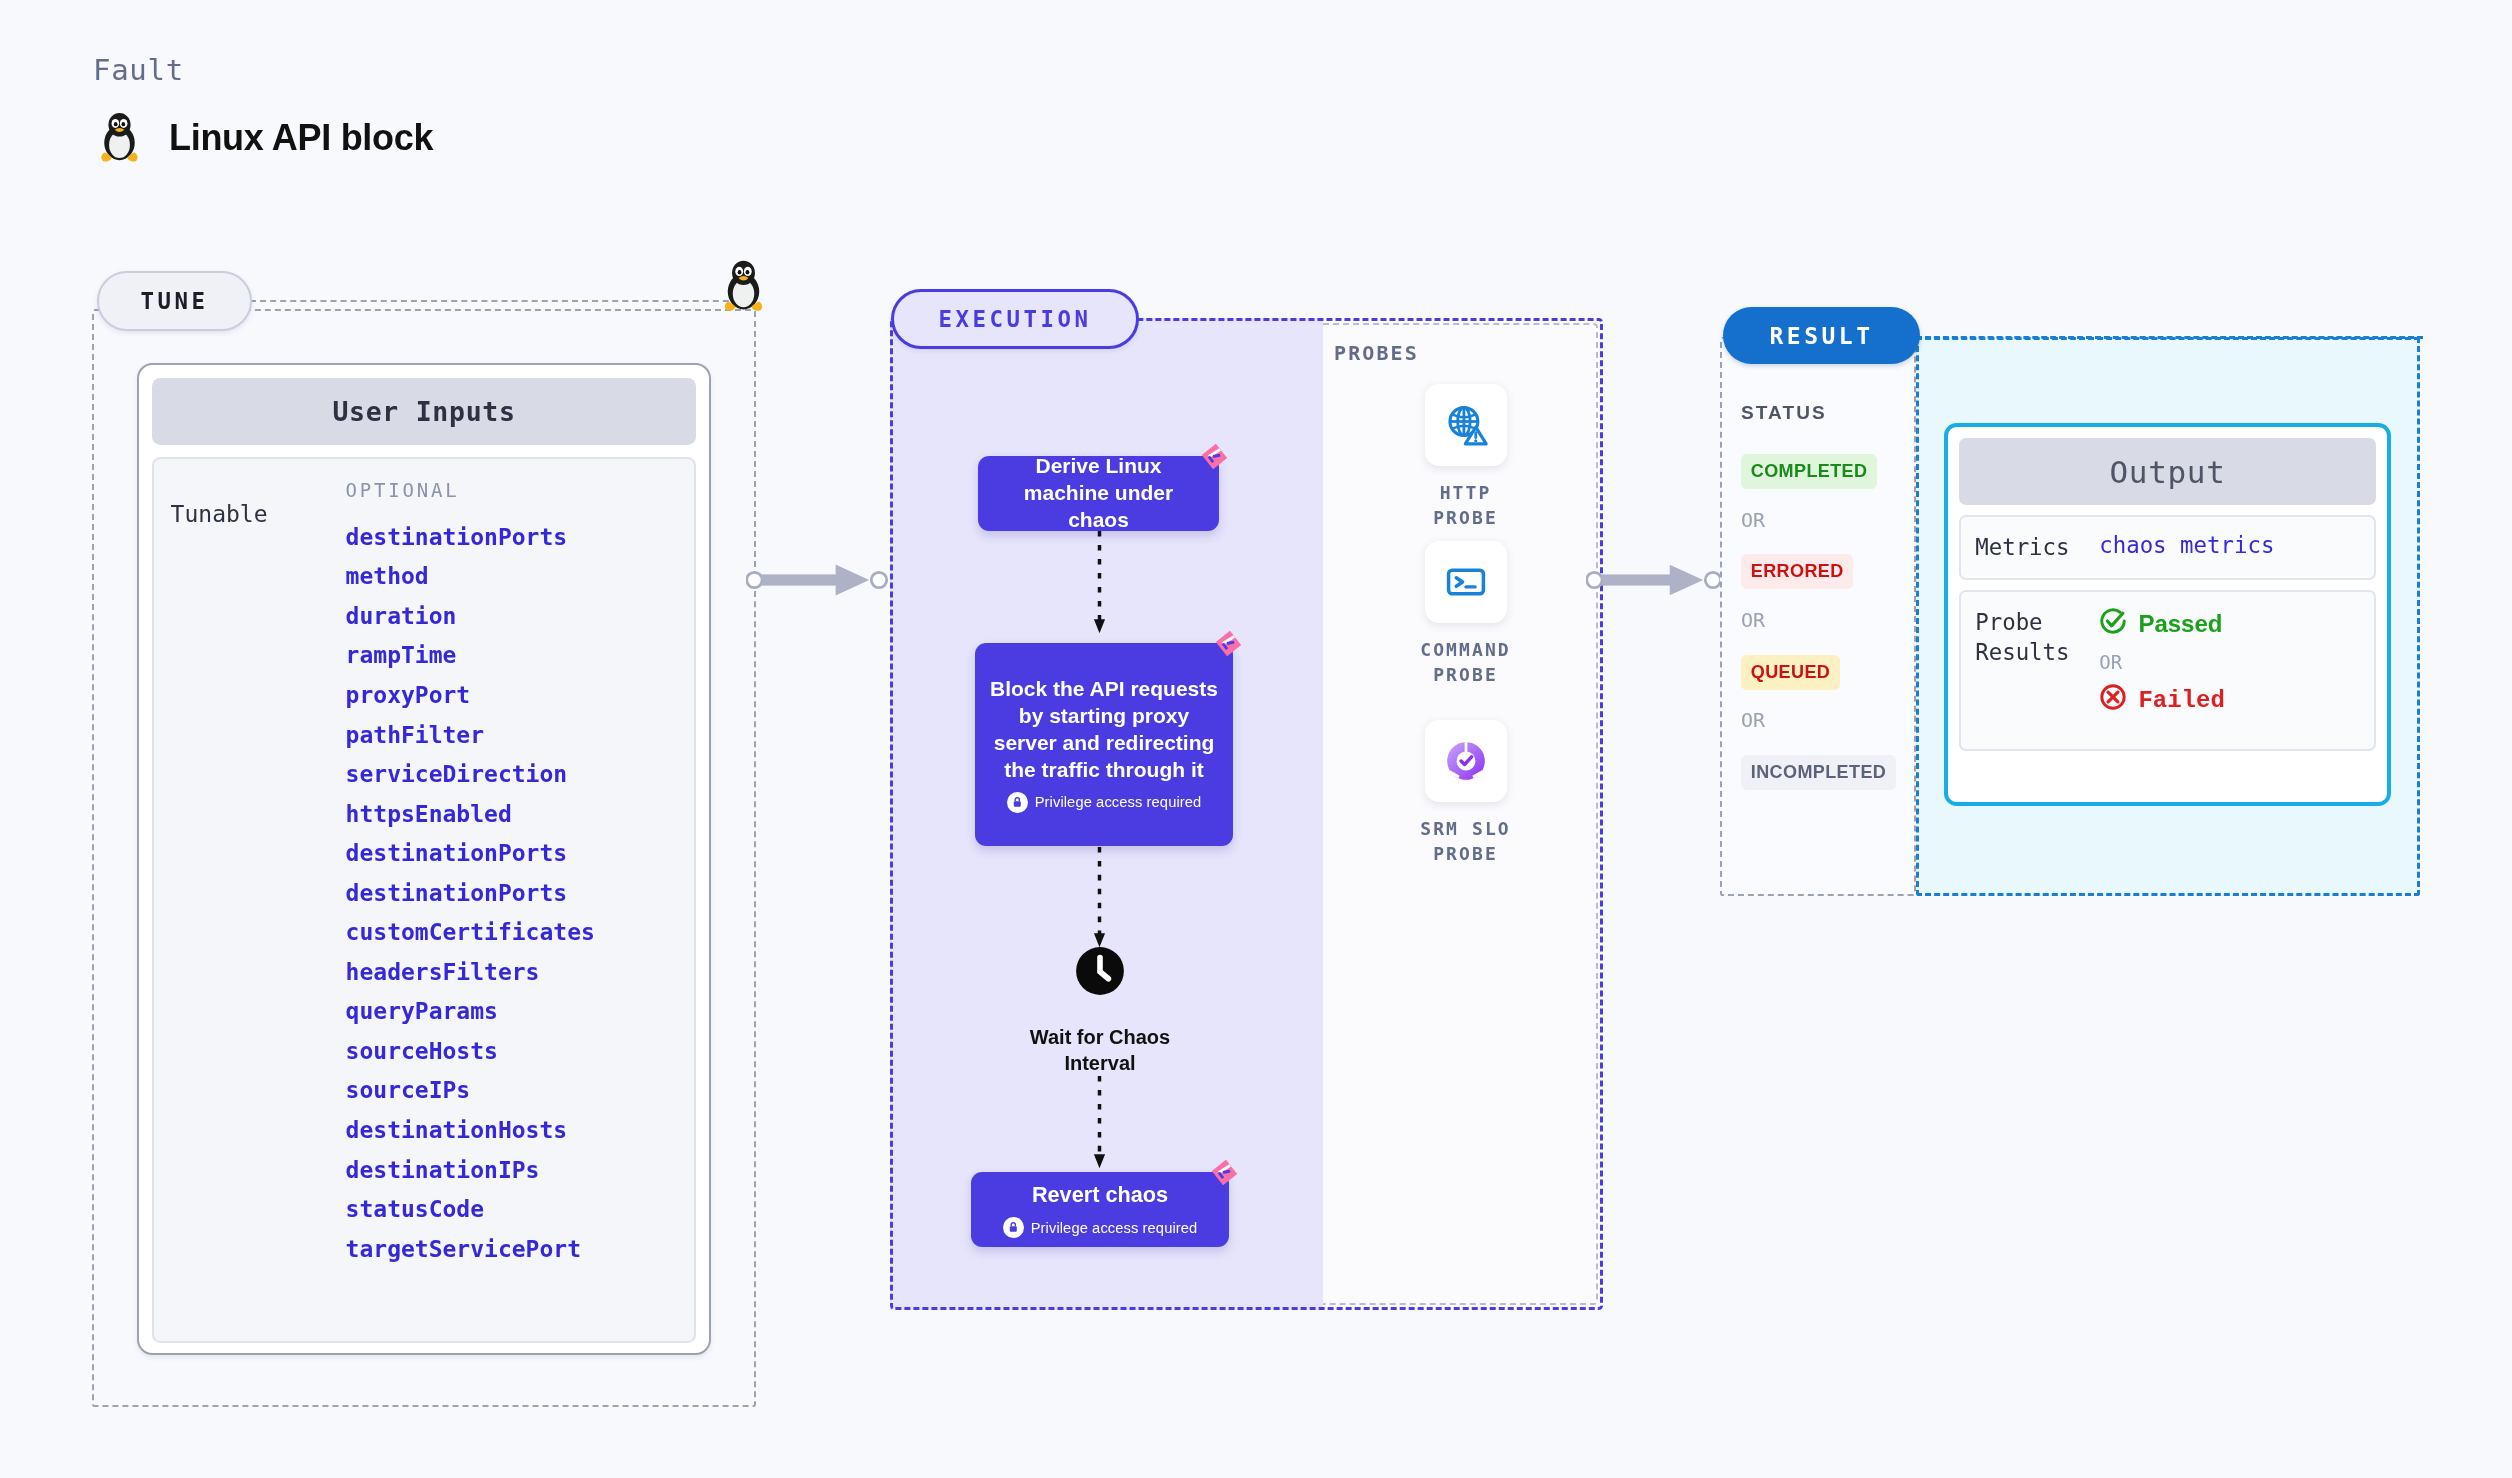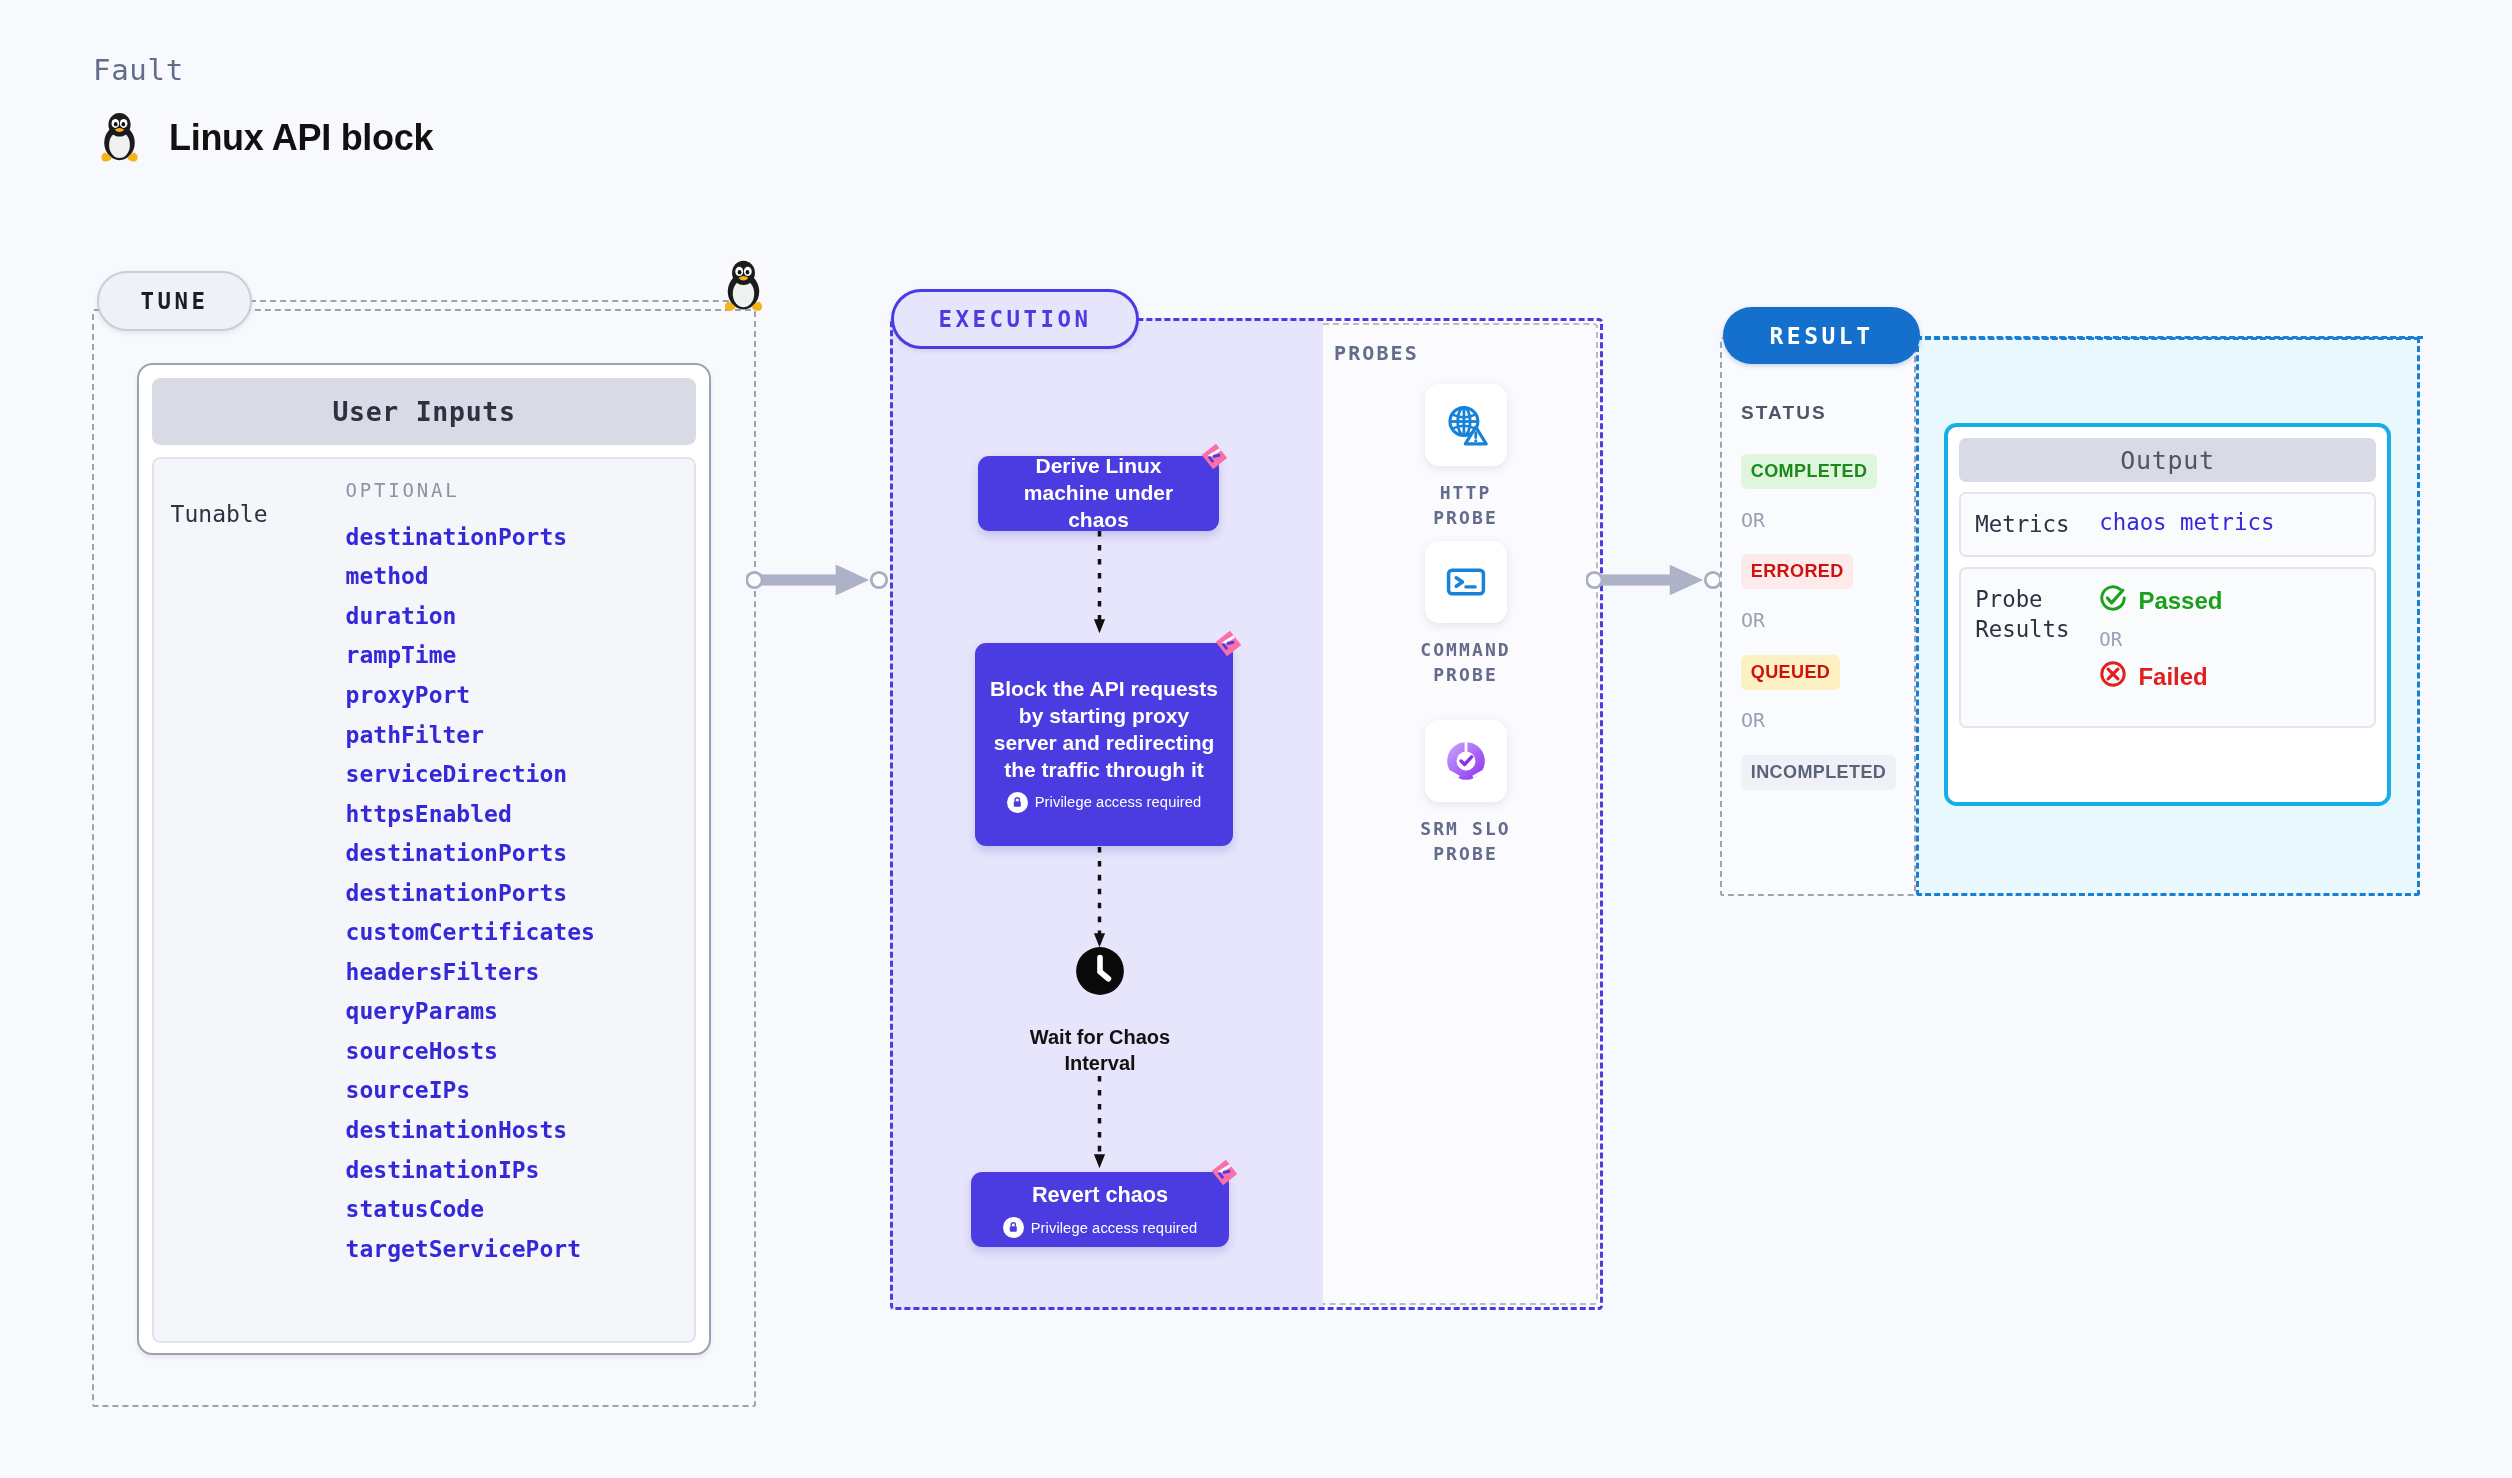--- a/index.html
+++ b/index.html
@@ -170,40 +170,40 @@
   .or-text {
     position: absolute; font-size: 20px; color: #9aa1b4;
     font-family: "DejaVu Sans Mono", monospace;
   }
 
   #output-card {
     position: absolute; left: 1944px; top: 423px; width: 447px; height: 383px;
     background: #fff; border: 4.2px solid #17aee8; border-radius: 12.6px; padding: 11.2px;
   }
   .out-header {
-    background: #d8dae6; border-radius: 7px; height: 44px;
+    background: #d8dae6; border-radius: 7px; height: 67px;
     display: flex; align-items: center; justify-content: center;
-    font-family: "DejaVu Sans Mono", monospace; font-size: 25px;
+    font-family: "DejaVu Sans Mono", monospace; font-size: 31px;
     color: #4d5566; letter-spacing: 0.7px;
   }
   .out-row {
     margin-top: 9.8px; background: #fafbfd; border: 2.1px solid #e2e5ee;
     border-radius: 7px; display: flex; padding: 15.4px 14px;
   }
   .out-key {
     width: 124px; font-family: "DejaVu Sans Mono", monospace;
     font-size: 22.4px; color: #2d3142; line-height: 1.35;
   }
   .out-val-metrics {
     font-family: "DejaVu Sans Mono", monospace; font-size: 22.4px; color: #3528d9;
   }
   .probe-res { display: flex; flex-direction: column; gap: 9.8px; }
   .res-line { display: flex; align-items: center; gap: 11.2px; font-size: 24px; font-weight: 700; }
   .res-pass { color: #1aa01a; }
-  .res-fail { color: #e02020; }
+  .res-fail { color: #e02020; font-family: Liberation Mono, monospace; }
   .res-or { font-family: "DejaVu Sans Mono", monospace; font-size: 19px; color: #9aa1b4; font-weight: 400; }
 
   
   .flow-arrow { position: absolute; }
 </style>
 </head>
 <body>
 
 <div class="stage">
 

